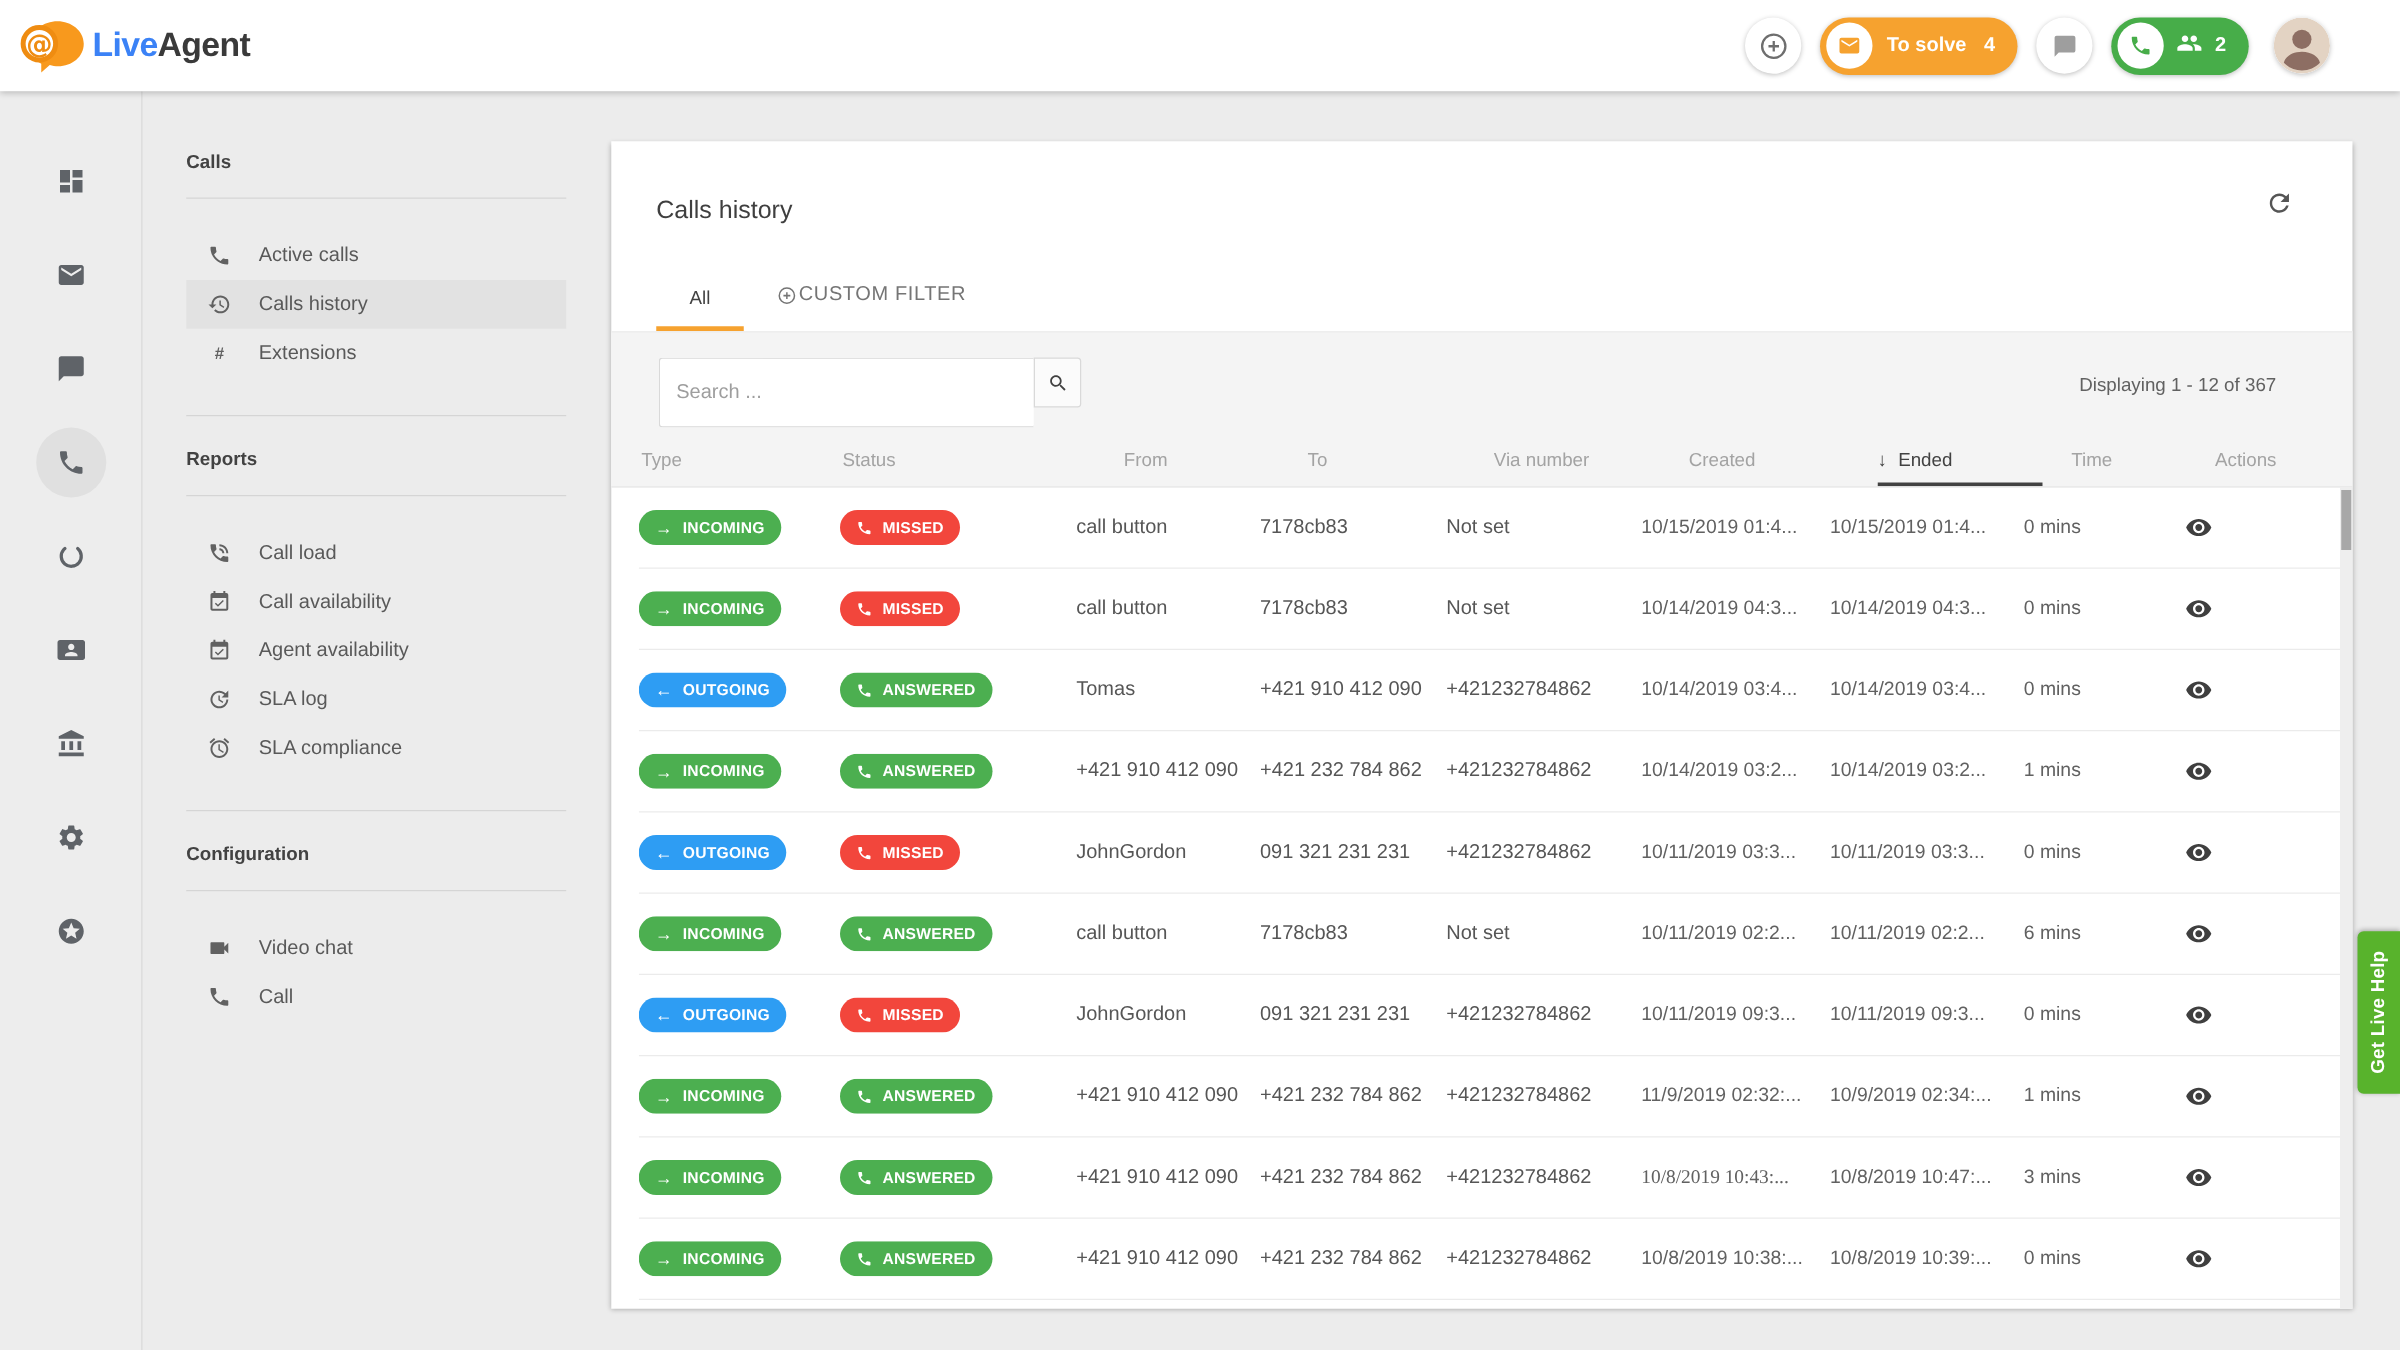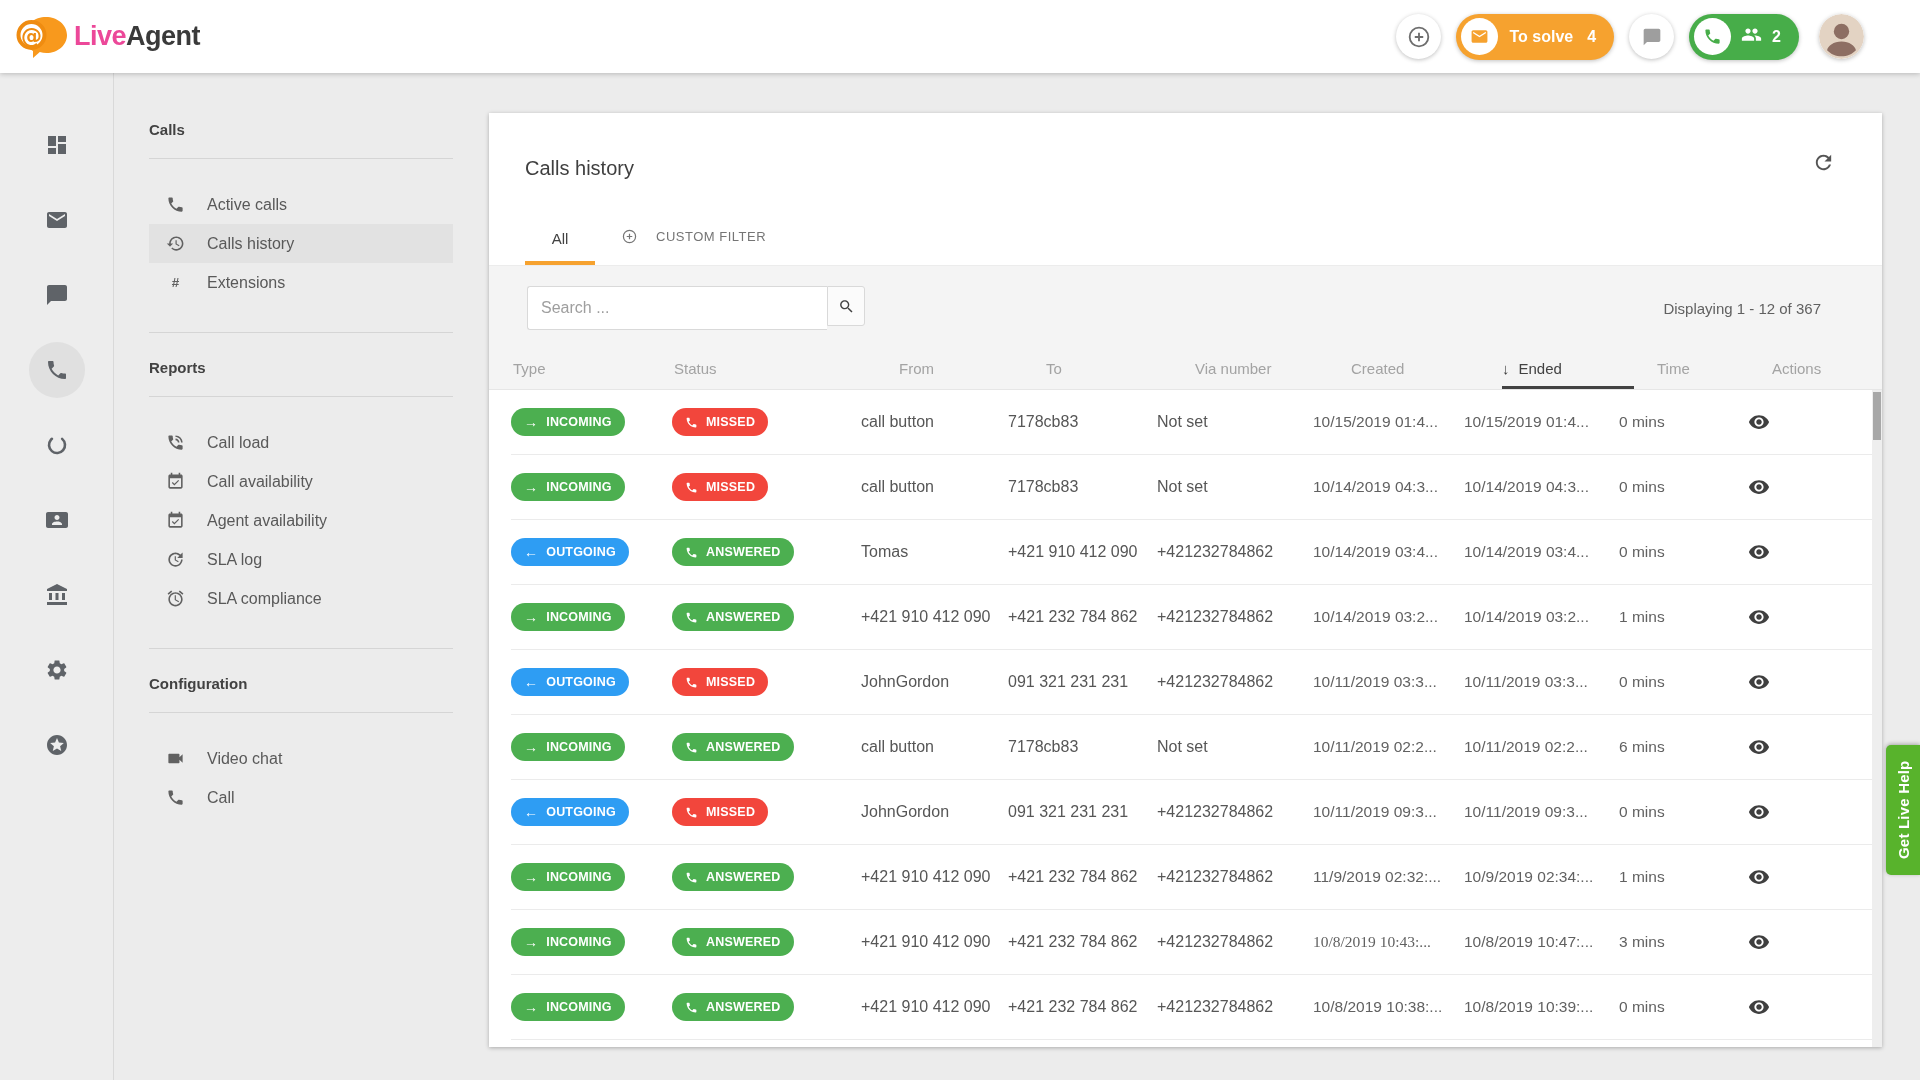--- a/index.html
+++ b/index.html
@@ -5,21 +5,21 @@
   * { box-sizing: border-box; margin: 0; padding: 0; }
   html,body { width:1920px; height:1080px; overflow:hidden; }
   body { font-family:"Liberation Sans", sans-serif; background:#ececec; position:relative; }
 
   
   .app-header { position:absolute; top:0; left:0; width:1920px; height:73px; background:#fff;
     box-shadow:0 1px 5px rgba(0,0,0,.22); z-index:20; display:flex; align-items:center;
     justify-content:space-between; padding:0 56px 0 16px; }
   .logo { display:flex; align-items:center; gap:6px; cursor:pointer; }
   .logo-text { font-size:27px; font-weight:700; letter-spacing:-.5px; }
-  .logo-text .live { color:#ec4899; }
+  .logo-text .live { color:#3b82f6; }
   .logo-text .agent { color:#3a3a3a; }
   .header-controls { display:flex; align-items:center; gap:15px; }
   .circle-btn { width:45px; height:45px; border-radius:50%; background:#fff; border:none;
     box-shadow:0 1px 4px rgba(0,0,0,.25); display:flex; align-items:center; justify-content:center;
     cursor:pointer; color:#8a8a8a; }
   .circle-btn svg { width:26px; height:26px; }
   .pill { height:46px; border-radius:23px; border:none; display:flex; align-items:center;
     padding:0 18px 0 5px; color:#fff; font-weight:700; font-size:16px;
     box-shadow:0 1px 4px rgba(0,0,0,.25); cursor:pointer; font-family:inherit; }
   .pill.orange { background:#f6a22f;text-align:center; }
@@ -62,28 +62,28 @@
     box-shadow:0 1px 4px rgba(0,0,0,.28); }
   .card-header { position:relative; height:152px; }
   .card-title { position:absolute; left:36px; top:44px; font-size:20px; font-weight:500; color:#3f3f3f; }
   .refresh-btn { position:absolute; right:47px; top:38px; background:none; border:none; cursor:pointer;
     color:#555; }
   .refresh-btn svg { width:23px; height:23px; }
   .tabs { position:absolute; left:36px; bottom:0; display:flex; align-items:flex-end; }
   .tab { cursor:pointer; }
   .tab-all { width:70px; text-align:center; font-size:15px; color:#424242; padding-bottom:14px;
     border-bottom:4px solid #f6a22f; }
-  .tab-custom { margin-left:26px; display:flex; align-items:center; gap:18px; color:#757575;
-    font-size:13px; font-weight:500; letter-spacing:.5px; padding-bottom:20px; }
+  .tab-custom { margin-left:26px; display:flex; align-items:center; gap:1px; color:#757575;
+    font-size:16px; font-weight:500; letter-spacing:.5px; padding-bottom:20px; }
   .tab-custom svg { width:17px; height:17px; }
 
   .gray-strip { position:absolute; top:152px; left:0; right:0; height:125px; background:#f4f4f4;
     border-top:1px solid #ececec; border-bottom:1px solid #e6e6e6; }
   .search-wrap { position:absolute; left:38px; top:20px; display:flex; }
-  .search-input { width:300px; height:44px; border:1px solid #d9d9d9; border-right:none;
+  .search-input { width:300px; height:56px; border:1px solid #d9d9d9; border-right:none;
     border-radius:3px 0 0 3px; padding:0 13px; font-size:16px; color:#404040; background:#fff;
     font-family:inherit; outline:none; }
   .search-input::placeholder { color:#9e9e9e; }
   .search-btn { width:38px; height:40px; border:1px solid #d9d9d9; border-radius:0 3px 3px 0;
     background:#fbfbfb; display:flex; align-items:center; justify-content:center; cursor:pointer;
     color:#424242; }
   .search-btn svg { width:17px; height:17px; }
   .displaying { position:absolute; right:61px; top:34px; font-size:15px; color:#616161; }
 
   .col-headers { position:absolute; left:24px; right:10px; bottom:0; height:42px; display:flex;

